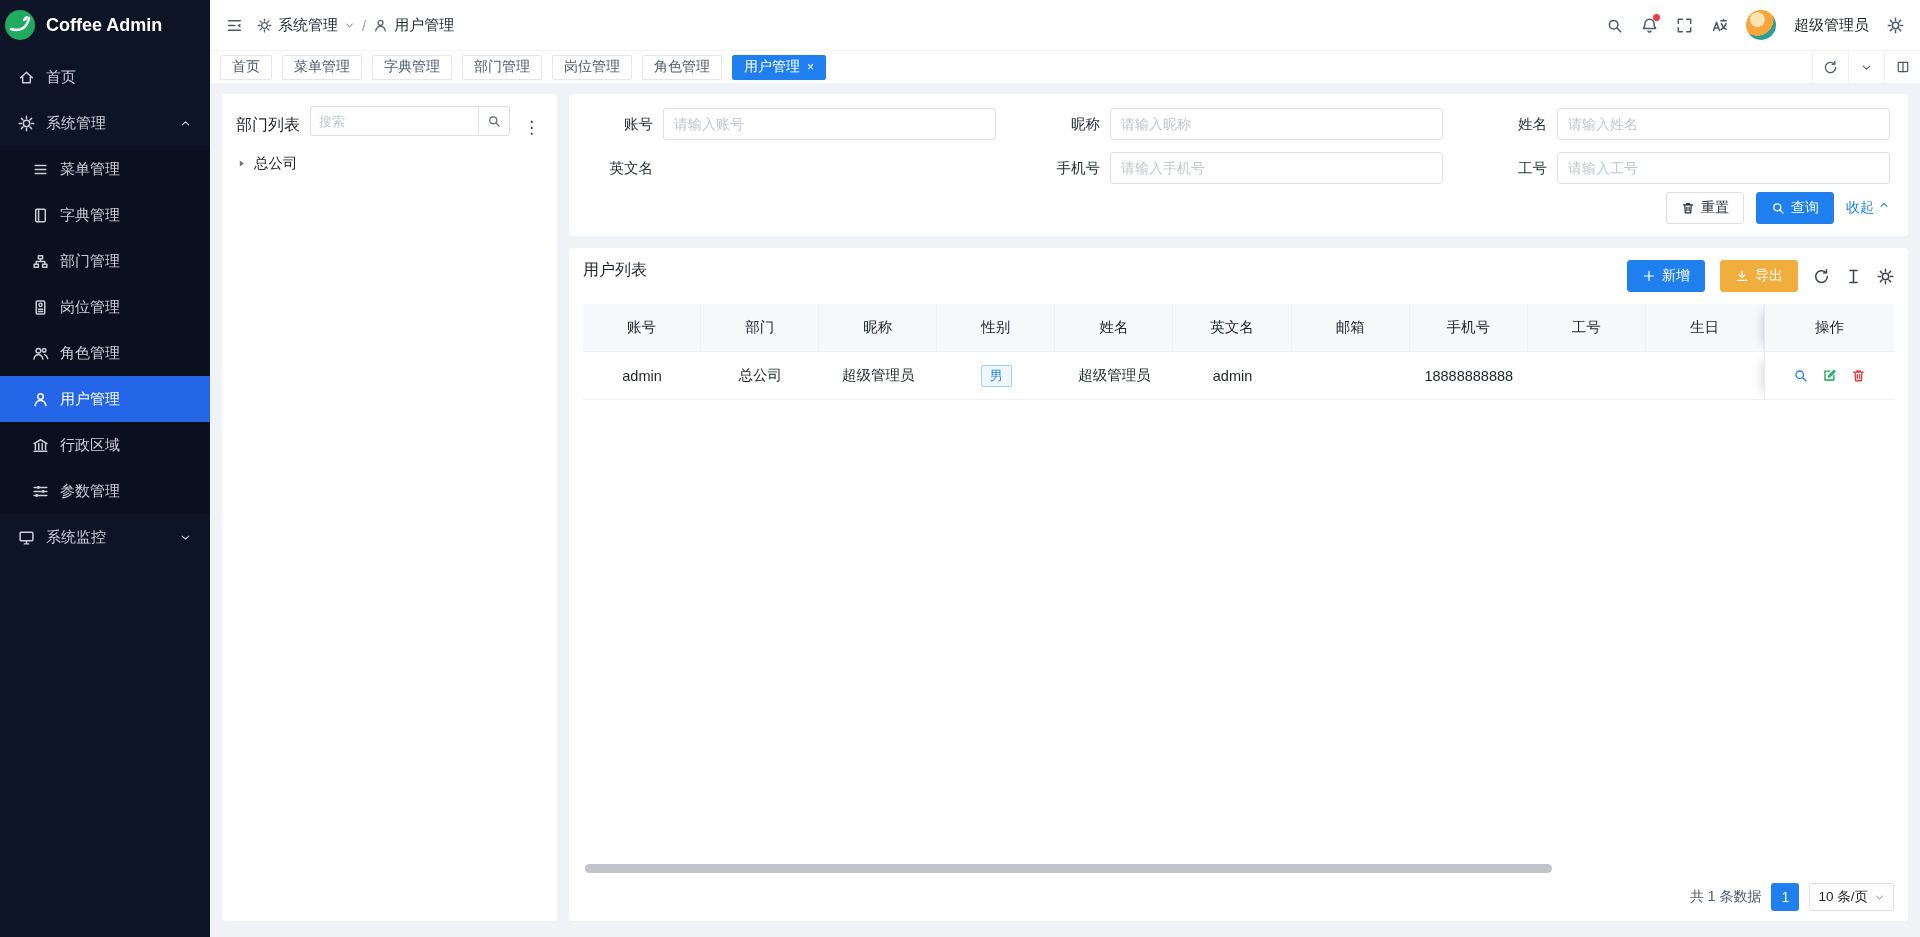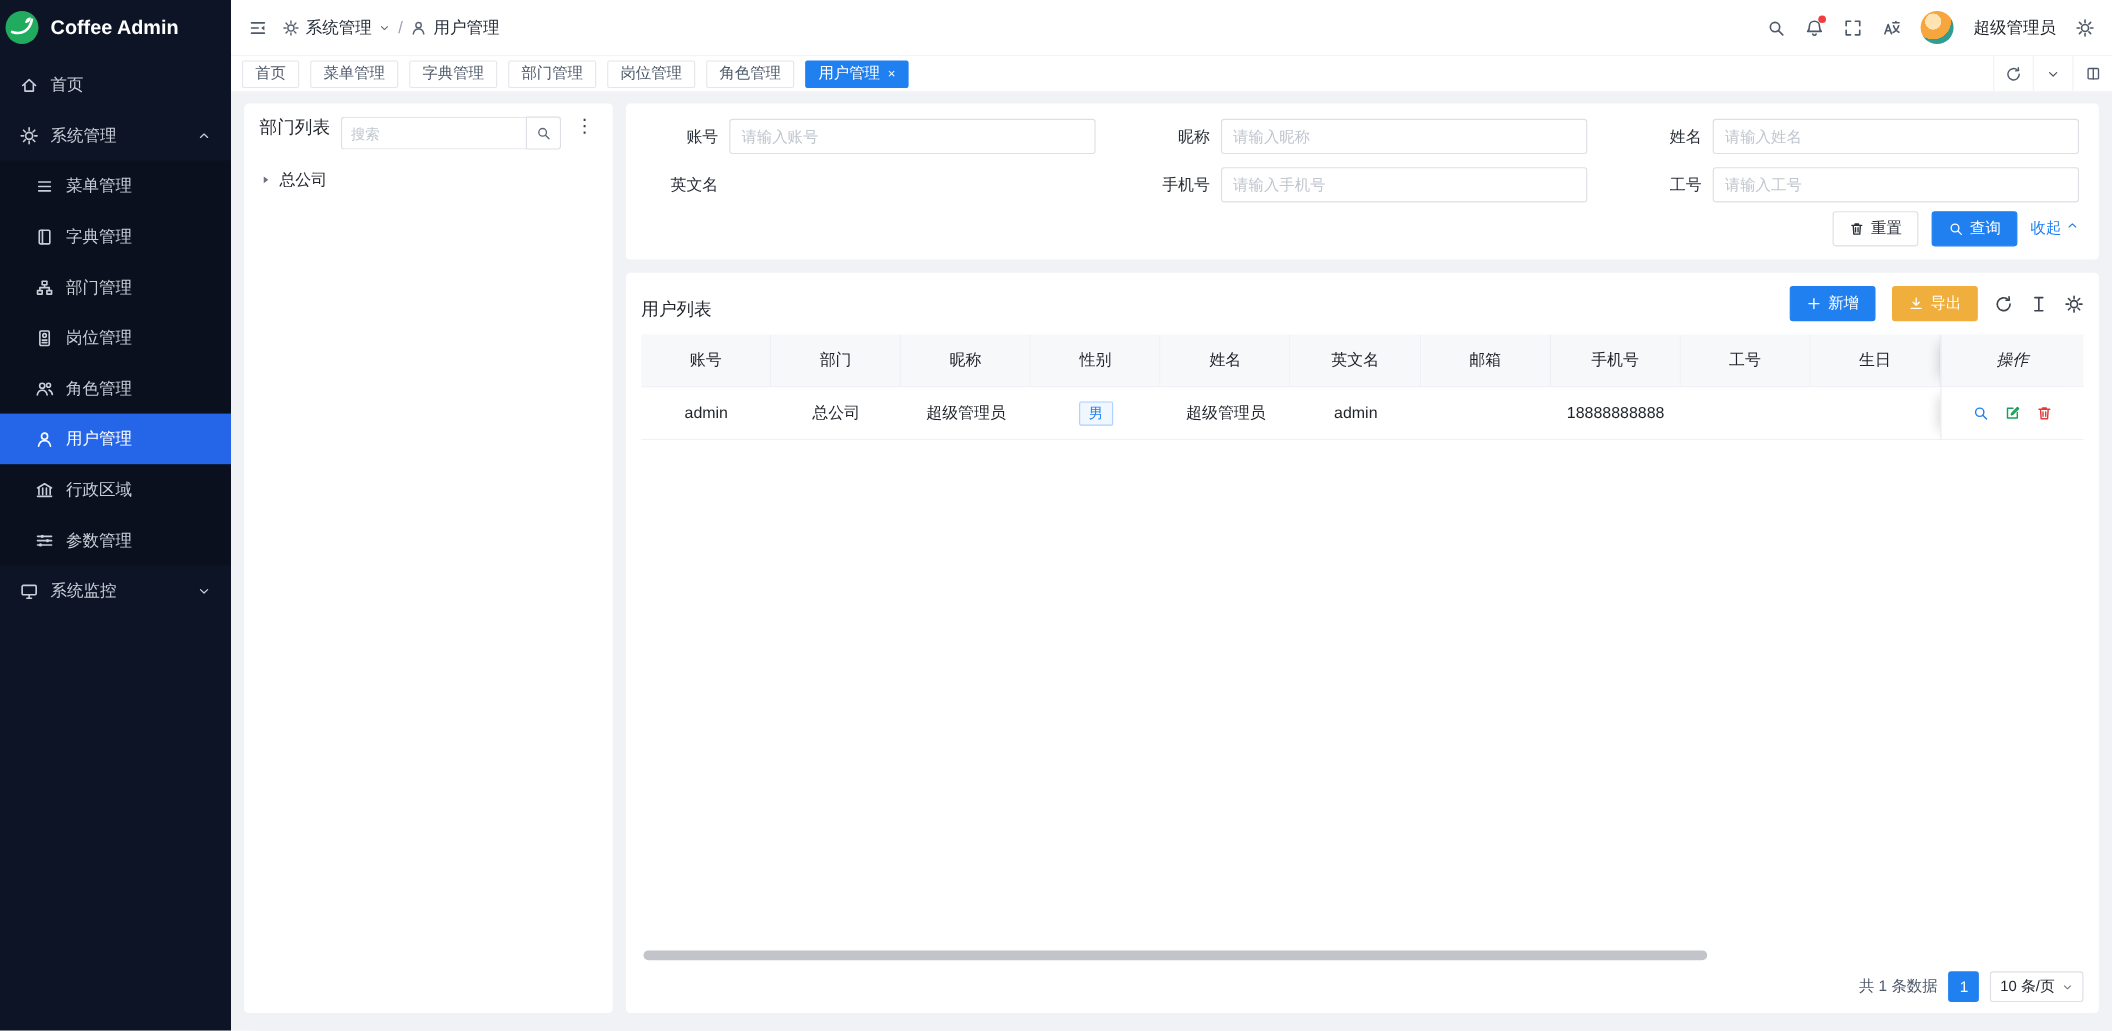--- a/index.html
+++ b/index.html
@@ -50,21 +50,21 @@
   .tab-close { font-size:12px; line-height:1; cursor:pointer; }
   .tab-controls { margin-left:auto; display:flex; align-items:center; height:100%; }
   .tab-ctrl { width:36px; height:100%; display:flex; align-items:center; justify-content:center;
               color:#4e5969; border-left:1px solid #eef0f3; cursor:pointer; }
 
   .content { flex:1; display:flex; padding:10px 12px 16px; gap:12px; min-height:0; }
 
   
   .dept-panel { width:335px; min-width:335px; background:#fff; border-radius:4px; padding:12px 14px;
                 display:flex; flex-direction:column; }
-  .dept-head { display:flex; align-items:flex-start; gap:10px; }
+  .dept-head { display:flex; align-items:flex-end; gap:10px; }
   .dept-title { font-size:16px; color:#1f2329; white-space:nowrap; }
   .dept-search { flex:1; display:flex; min-width:0; }
   .dept-search input { flex:1; height:30px; border:1px solid #dcdfe6; border-right:none;
                        border-radius:3px 0 0 3px; padding:0 8px; font-size:13px; outline:none; min-width:0; }
   .dept-search-btn { width:32px; height:30px; border:1px solid #dcdfe6; border-radius:0 3px 3px 0;
                      background:#fff; display:flex; align-items:center; justify-content:center;
                      color:#5f6774; cursor:pointer; }
   .dots-btn { font-size:17px; color:#3c434e; padding:0 3px; cursor:pointer; line-height:1; }
   .tree { margin-top:12px; font-size:14.5px; }
   .tree-node { display:flex; align-items:center; gap:7px; height:30px; color:#23262e; cursor:pointer; }
@@ -84,30 +84,30 @@
   .btn { height:32px; display:inline-flex; align-items:center; gap:6px; padding:0 14px; border-radius:3px;
          font-size:14px; border:1px solid #dcdfe6; background:#fff; color:#2a2f38; cursor:pointer; white-space:nowrap; }
   .btn .ic { width:14px; height:14px; }
   .btn-primary { background:#2080f0; border-color:#2080f0; color:#fff; }
   .btn-warning { background:#f0ae3c; border-color:#f0ae3c; color:#fff; }
   .link-collapse { color:#2080f0; font-size:14px; display:inline-flex; align-items:flex-start; gap:4px; cursor:pointer; }
   .link-collapse .ic { width:12px; height:12px; }
 
   .table-card { background:#fff; border-radius:4px; flex:1; display:flex; flex-direction:column;
                 padding:12px 14px 8px; min-height:0; }
-  .tc-head { display:flex; align-items:flex-end; margin-bottom:12px; }
+  .tc-head { display:flex; align-items:flex-start; margin-bottom:12px; }
   .tc-title { font-size:16px; color:#1f2329; }
   .tc-tools { margin-left:auto; display:flex; align-items:center; gap:15px; }
   .tool-icon { color:#3c434e; display:flex; cursor:pointer; }
 
   .t-row { display:grid; grid-template-columns:repeat(10, minmax(0,1fr)) 130px; }
   .t-cell { display:flex; align-items:center; justify-content:center; height:48px;
             font-size:14.5px; color:#1f2329; border-bottom:1px solid #f0f1f4; overflow:hidden; white-space:nowrap; }
   .t-header .t-cell { background:#f7f8fa; color:#1d2129; border-right:1px solid #eff0f3; }
-  .t-header .t-cell:last-child { border-right:none;font-style:italic; }
+  .t-header .t-cell:last-child { border-right:none; }
   .op-cell { border-left:1px solid #e8eaef; box-shadow:-10px 0 10px -8px rgba(0,0,0,.15); background:#fff; }
   .t-header .op-cell { background:#f7f8fa; }
   .tag-male { padding:1px 8px; border:1px solid #aacfff; background:#f0f7ff; color:#2080f0;
               border-radius:2px; font-size:13px; line-height:18px; }
   .op-icons { display:flex; gap:14px; align-items:center; }
   .op-icons .ic { width:15px; height:15px; cursor:pointer; }
   .op-view { color:#2080f0; } .op-edit { color:#18a058; } .op-del { color:#e03b3b; }
 
   .table-spacer { flex:1; }
   .hscrollbar { height:9px; margin:0 2px 8px; }

